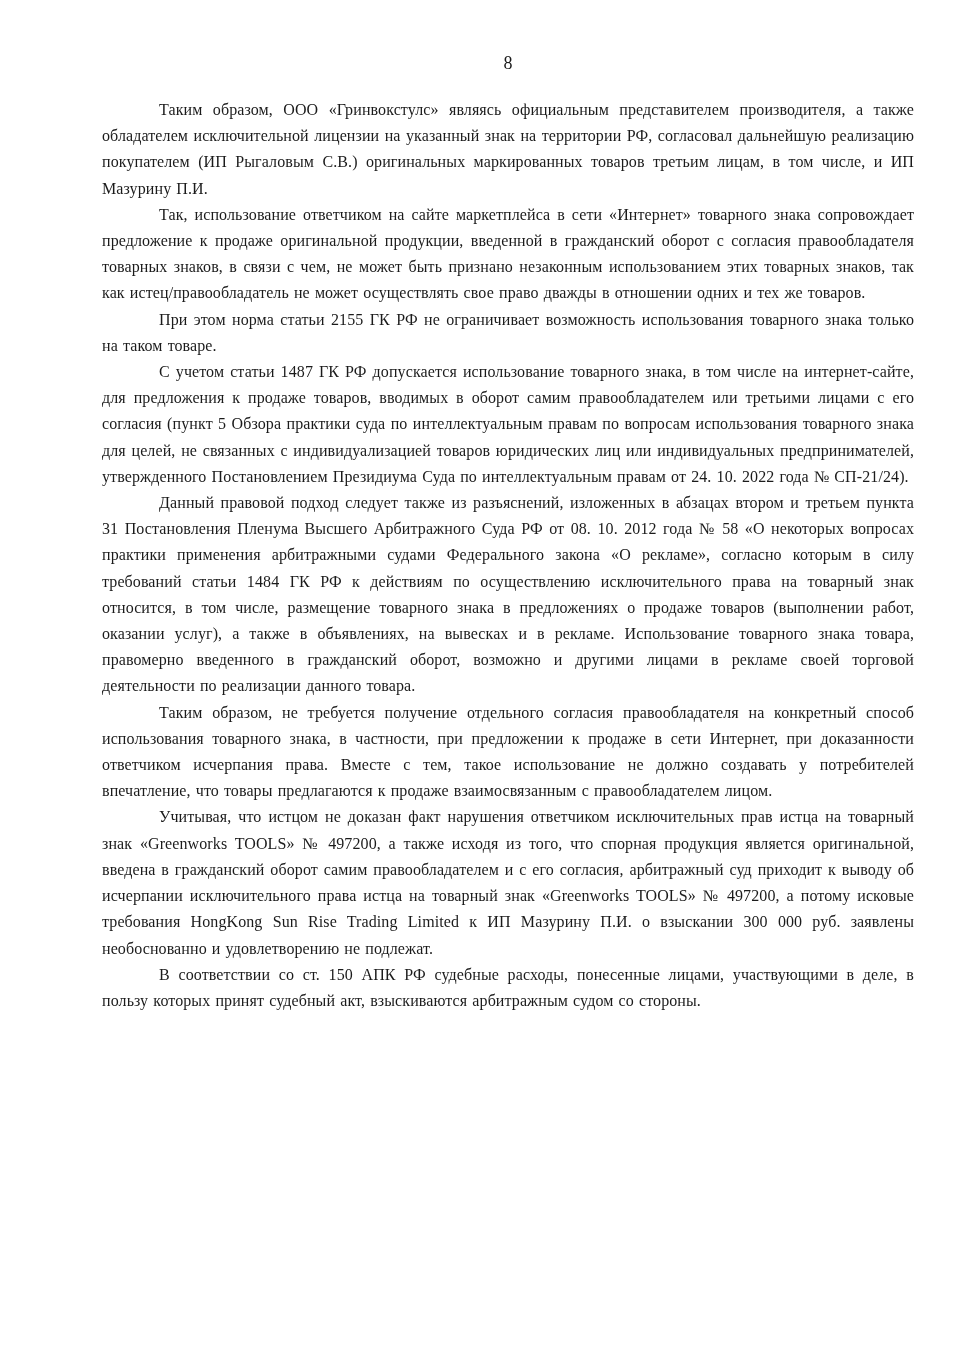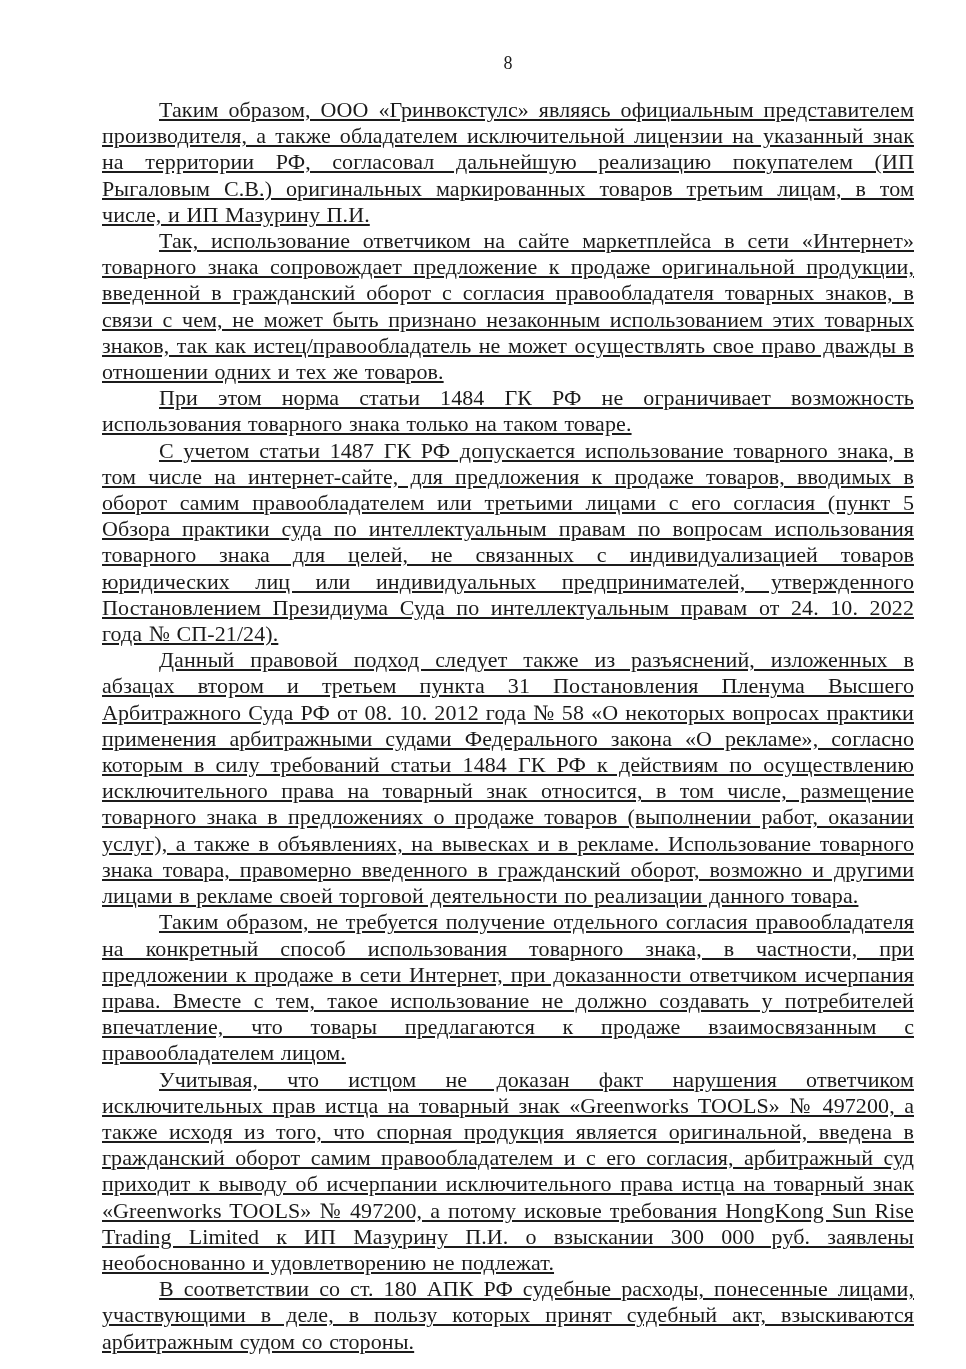--- a/index.html
+++ b/index.html
@@ -25,41 +25,40 @@
     margin-left: 102px;
     width: 812px;
     text-align: center;
     font-size: 18px;
     line-height: 26px;
   }
   .content {
     margin-left: 102px;
     margin-top: 21px;
     width: 812px;
-    font-size: 22px;
+    font-size: 16px;
     line-height: 26.2px;
     text-align: justify;
     letter-spacing: 0.1px;
-    text-decoration: underline;
   }
   .content p {
     margin: 0;
     padding: 0;
     text-indent: 57px;
     word-spacing: 1px;
   }
 </style>
 </head>
 <body>
 
 <div class="page">
   <div class="page-number">8</div>
   <div class="content">
     <p>Таким образом, ООО «Гринвокстулс» являясь официальным представителем производителя, а также обладателем исключительной лицензии на указанный знак на территории РФ, согласовал дальнейшую реализацию покупателем (ИП Рыгаловым С.В.) оригинальных маркированных товаров третьим лицам, в том числе, и ИП Мазурину П.И.</p>
     <p>Так, использование ответчиком на сайте маркетплейса в сети «Интернет» товарного знака сопровождает предложение к продаже оригинальной продукции, введенной в гражданский оборот с согласия правообладателя товарных знаков, в связи с чем, не может быть признано незаконным использованием этих товарных знаков, так как истец/правообладатель не может осуществлять свое право дважды в отношении одних и тех же товаров.</p>
-    <p>При этом норма статьи 1484 ГК РФ не ограничивает возможность использования товарного знака только на таком товаре.</p>
+    <p>При этом норма статьи 2155 ГК РФ не ограничивает возможность использования товарного знака только на таком товаре.</p>
     <p>С учетом статьи 1487 ГК РФ допускается использование товарного знака, в том числе на интернет-сайте, для предложения к продаже товаров, вводимых в оборот самим правообладателем или третьими лицами с его согласия (пункт 5 Обзора практики суда по интеллектуальным правам по вопросам использования товарного знака для целей, не связанных с индивидуализацией товаров юридических лиц или индивидуальных предпринимателей, утвержденного Постановлением Президиума Суда по интеллектуальным правам от 24. 10. 2022 года № СП-21/24).</p>
     <p>Данный правовой подход следует также из разъяснений, изложенных в абзацах втором и третьем пункта 31 Постановления Пленума Высшего Арбитражного Суда РФ от 08. 10. 2012 года № 58 «О некоторых вопросах практики применения арбитражными судами Федерального закона «О рекламе», согласно которым в силу требований статьи 1484 ГК РФ к действиям по осуществлению исключительного права на товарный знак относится, в том числе, размещение товарного знака в предложениях о продаже товаров (выполнении работ, оказании услуг), а также в объявлениях, на вывесках и в рекламе. Использование товарного знака товара, правомерно введенного в гражданский оборот, возможно и другими лицами в рекламе своей торговой деятельности по реализации данного товара.</p>
     <p>Таким образом, не требуется получение отдельного согласия правообладателя на конкретный способ использования товарного знака, в частности, при предложении к продаже в сети Интернет, при доказанности ответчиком исчерпания права. Вместе с тем, такое использование не должно создавать у потребителей впечатление, что товары предлагаются к продаже взаимосвязанным с правообладателем лицом.</p>
     <p>Учитывая, что истцом не доказан факт нарушения ответчиком исключительных прав истца на товарный знак «Greenworks TOOLS» № 497200, а также исходя из того, что спорная продукция является оригинальной, введена в гражданский оборот самим правообладателем и с его согласия, арбитражный суд приходит к выводу об исчерпании исключительного права истца на товарный знак «Greenworks TOOLS» № 497200, а потому исковые требования HongKong Sun Rise Trading Limited к ИП Мазурину П.И. о взыскании 300 000 руб. заявлены необоснованно и удовлетворению не подлежат.</p>
-    <p>В соответствии со ст. 180 АПК РФ судебные расходы, понесенные лицами, участвующими в деле, в пользу которых принят судебный акт, взыскиваются арбитражным судом со стороны.</p>
+    <p>В соответствии со ст. 150 АПК РФ судебные расходы, понесенные лицами, участвующими в деле, в пользу которых принят судебный акт, взыскиваются арбитражным судом со стороны.</p>
   </div>
 </div>
 
 </body></html>

